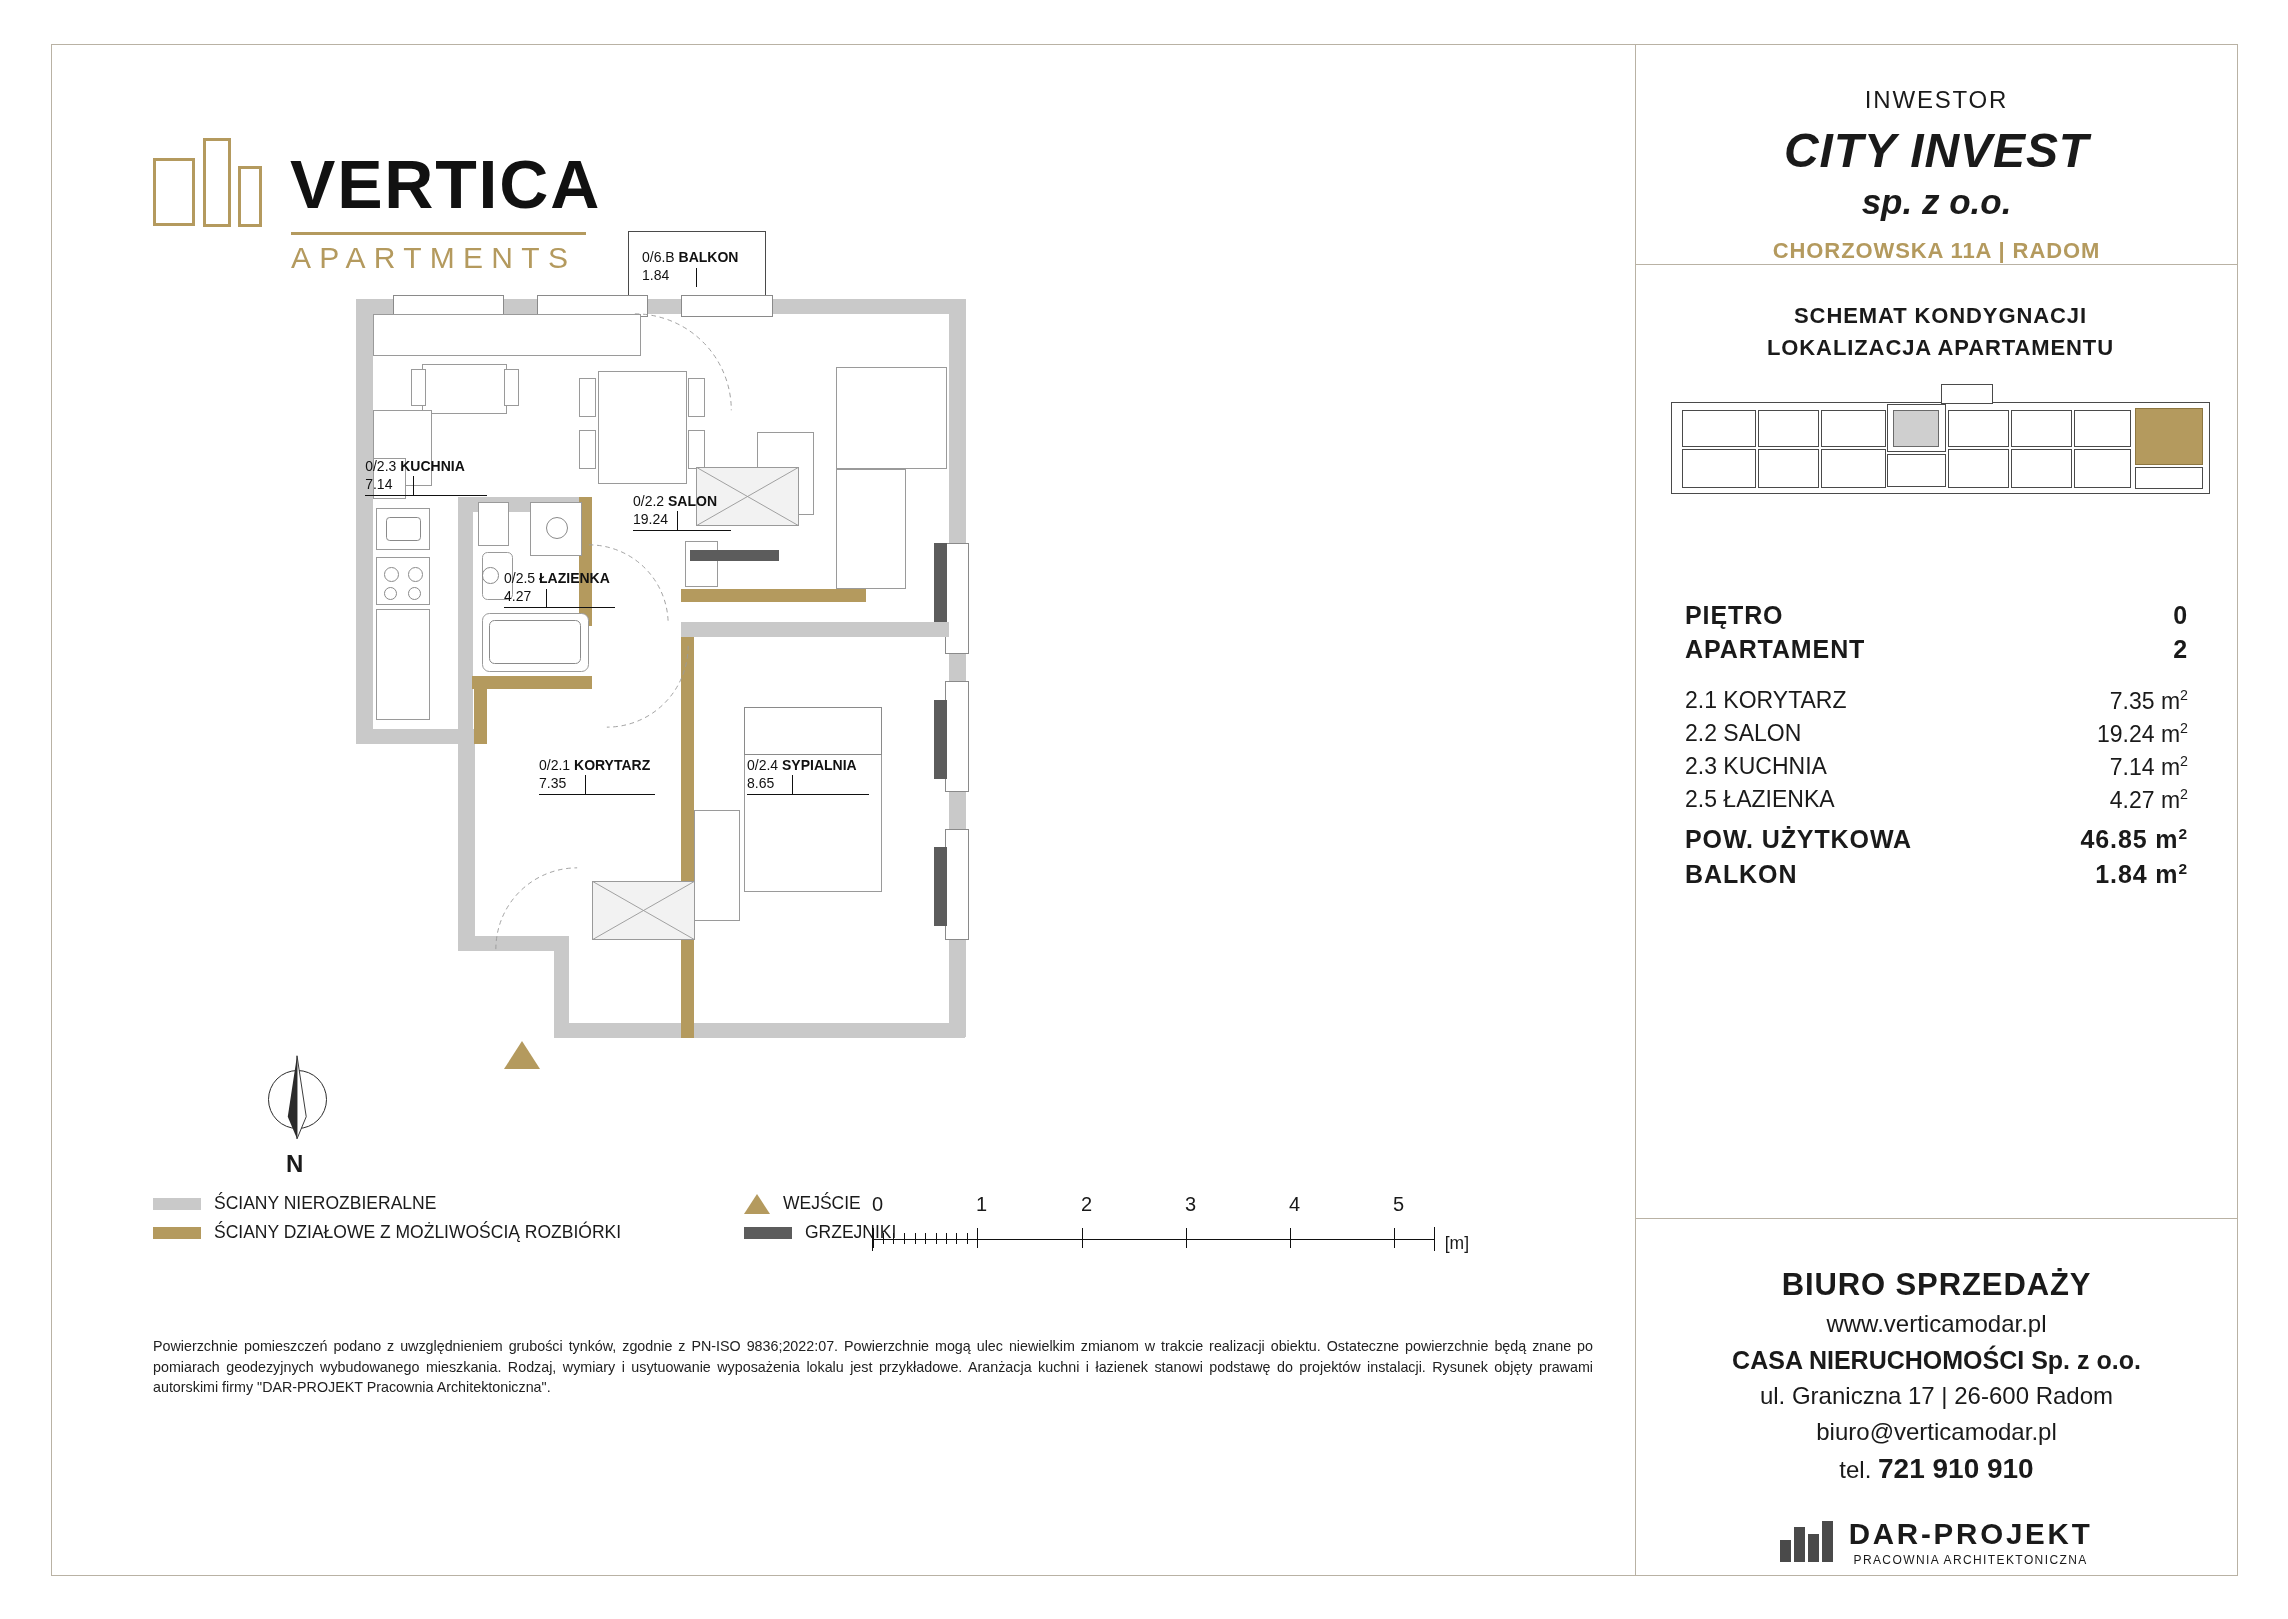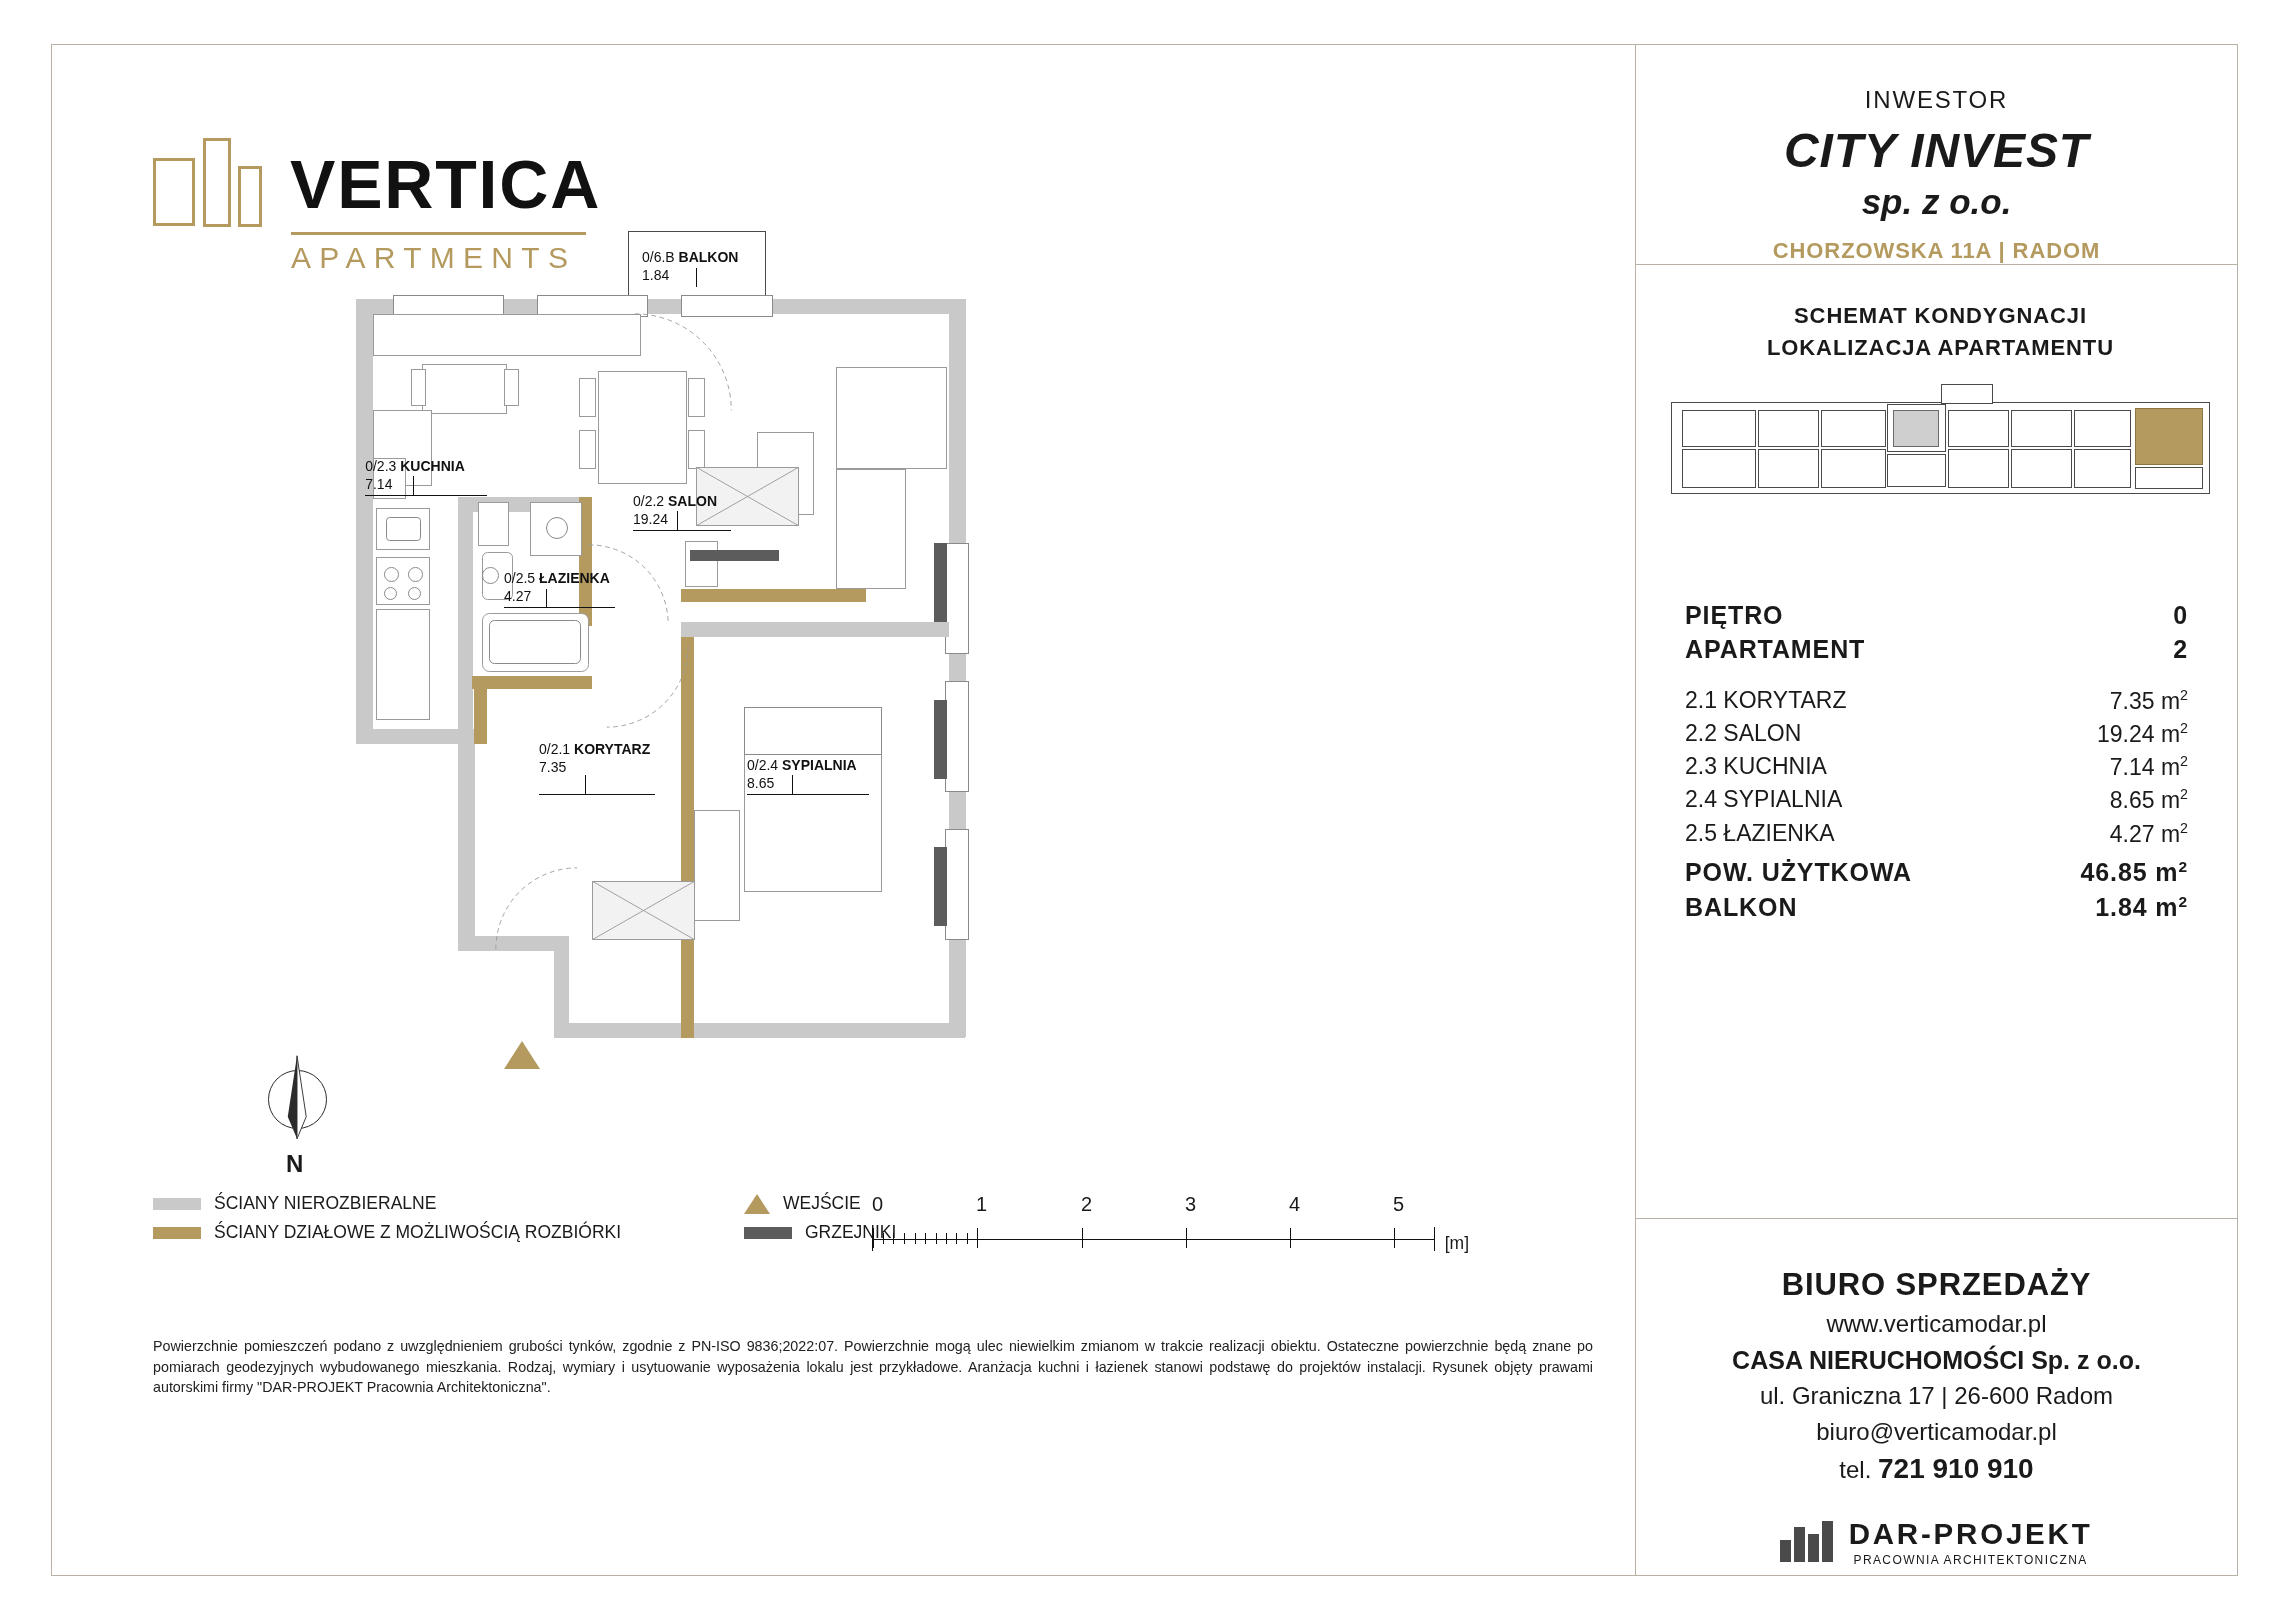--- a/index.html
+++ b/index.html
@@ -269,21 +269,21 @@
       <div class="lblbar" style="left:321px; top:199px; height:18.5px;"></div>
       <div class="lblrule" style="left:277px; top:218px; width:98px;"></div>
 
       <div class="lbl" style="left:148px; top:258px;">
         <span class="num">0/2.5</span> <span class="nm">ŁAZIENKA</span>
         <span class="ar">4.27</span>
       </div>
       <div class="lblbar" style="left:190px; top:277px; height:18.5px;"></div>
       <div class="lblrule" style="left:148px; top:295px; width:111px;"></div>
 
-      <div class="lbl" style="left:183px; top:429px;">
+      <div class="lbl" style="left:183px; top:445px;">
         <span class="num">0/2.1</span> <span class="nm">KORYTARZ</span>
         <span class="ar">7.35</span>
       </div>
       <div class="lblbar" style="left:229px; top:463px; height:18.5px;"></div>
       <div class="lblrule" style="left:183px; top:482px; width:116px;"></div>
 
       <div class="lbl" style="left:391px; top:445px;">
         <span class="num">0/2.4</span> <span class="nm">SYPIALNIA</span>
         <span class="ar">8.65</span>
       </div>
@@ -408,24 +408,20 @@
       </div>
       <div class="row">
         <span>2.2 SALON</span>
         <span><span>19.24 m</span><span class="sup">2</span></span>
       </div>
       <div class="row">
         <span>2.3 KUCHNIA</span>
         <span><span>7.14 m</span><span class="sup">2</span></span>
       </div>
       <div class="row">
-        <span>2.4 SYPIALNIA</span>
-        <span><span>8.65 m</span><span class="sup">2</span></span>
-      </div>
-      <div class="row">
         <span>2.5 ŁAZIENKA</span>
         <span><span>4.27 m</span><span class="sup">2</span></span>
       </div>
       <div class="row bold" style="margin-top:5.5px;">
         <span>POW. UŻYTKOWA</span>
         <span><span>46.85 m</span><span class="sup">2</span></span>
       </div>
       <div class="row bold">
         <span>BALKON</span>
         <span><span>1.84 m</span><span class="sup">2</span></span>

